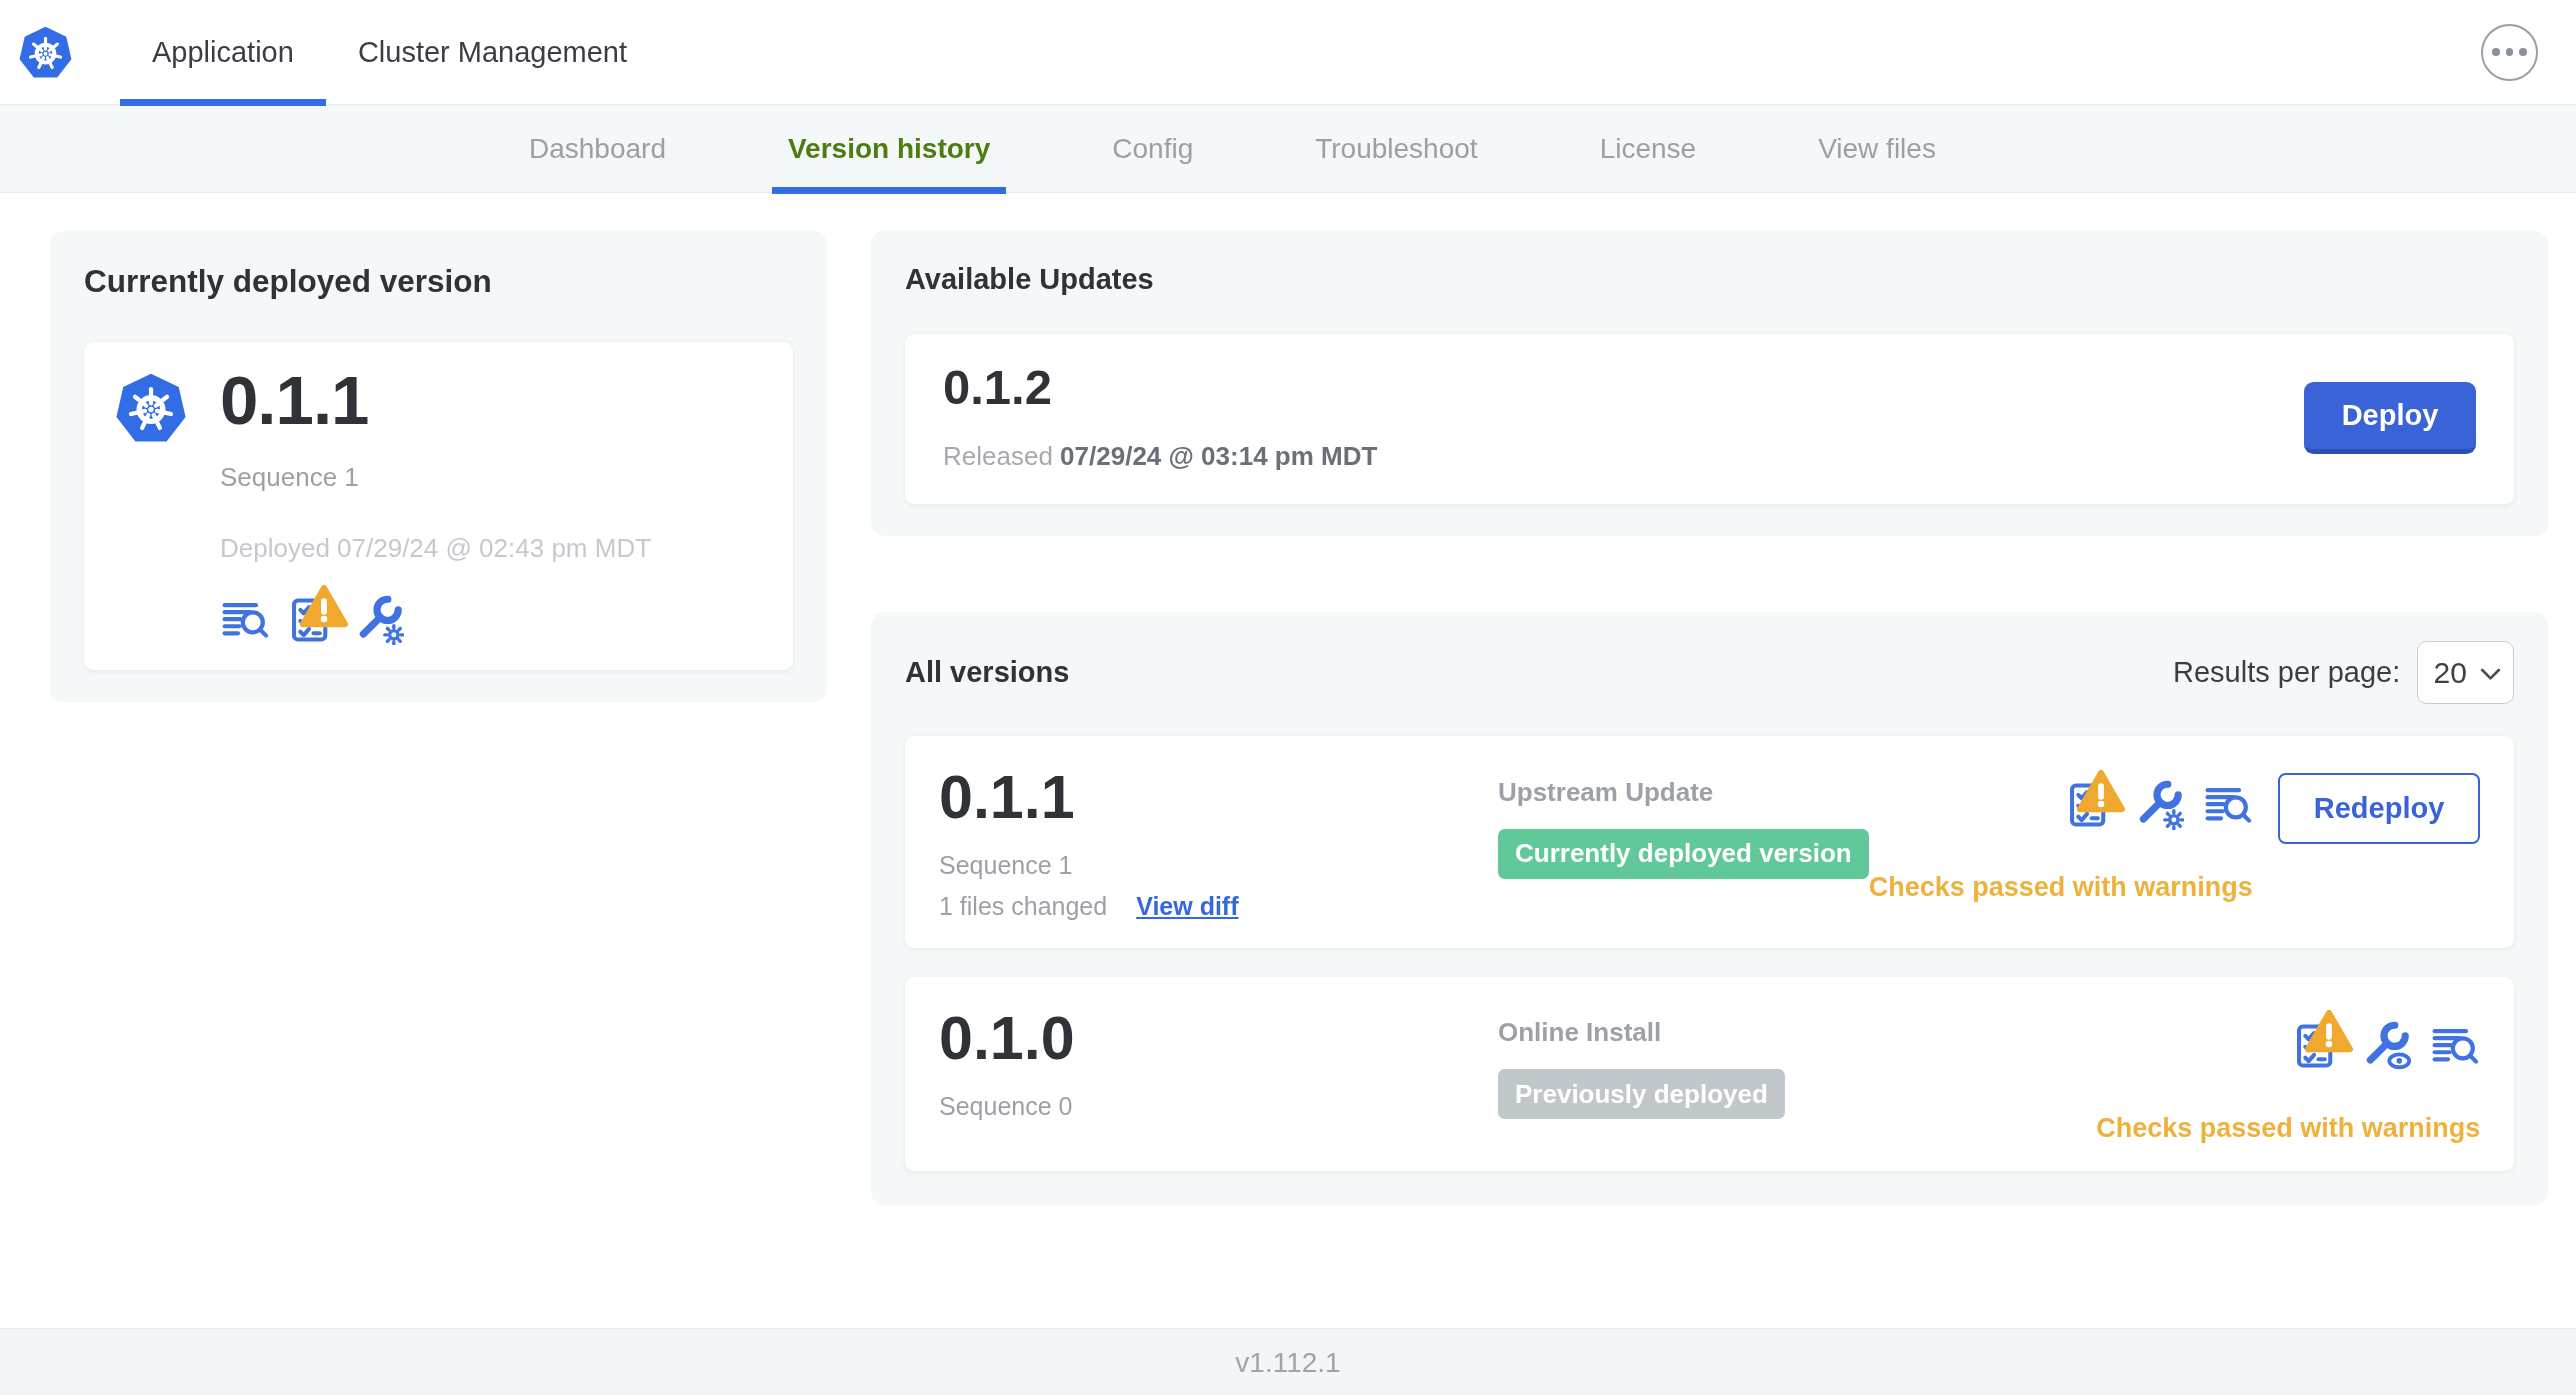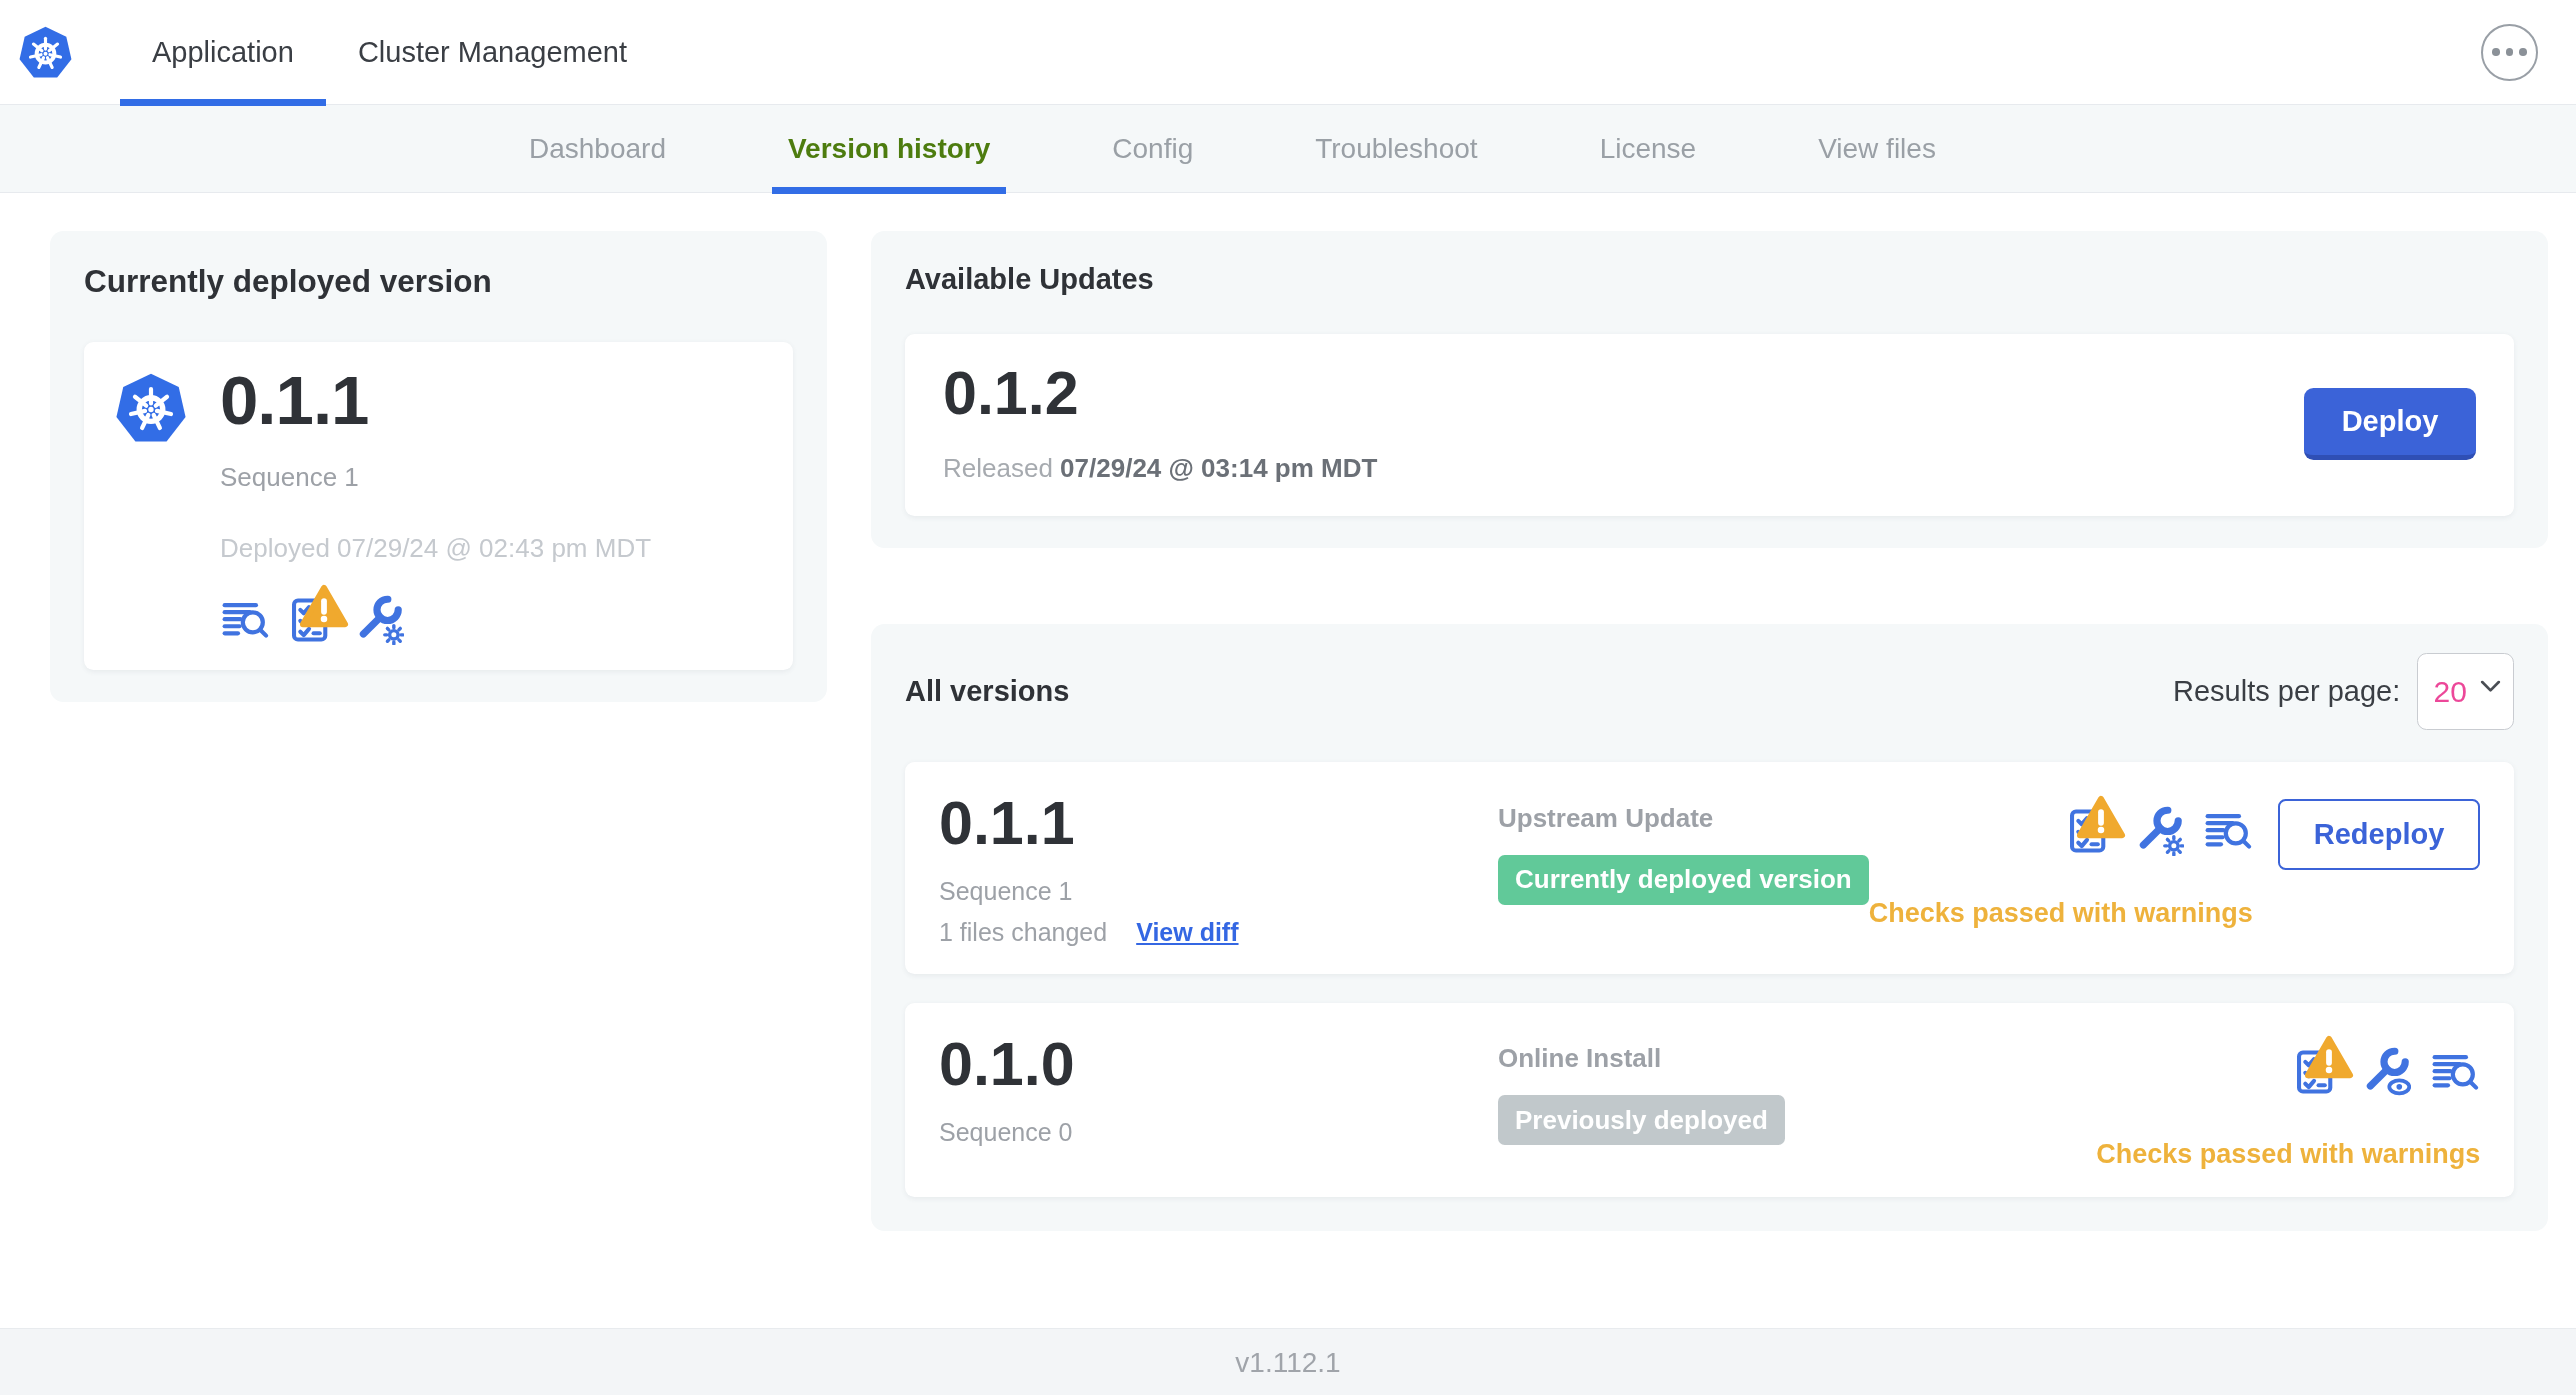--- a/index.html
+++ b/index.html
@@ -65,39 +65,39 @@
   .seq-text { font-size:26px; color:#9da1a7; margin-top:25px; }
   .deployed-ts { font-size:26px; color:#c5c9ce; margin-top:40px; }
   .icon-row { display:flex; align-items:center; gap:17px; margin-top:31px; }
   .act-icon { position:relative; width:50px; height:50px; cursor:pointer; flex:none; }
   .act-icon > svg { width:50px; height:50px; display:block; }
   .warn-tri { position:absolute; top:-13.4px; right:-11.5px; width:31px; height:28px; }
 
   
   .updates-panel h2 { font-size:29px; margin-bottom:38px; }
   .update-card { padding:29px 38px 32px; display:flex; align-items:center; justify-content:space-between; }
-  .update-version { font-size:61px; font-weight:700; line-height:1; color:#2f3237; }
+  .update-version { font-size:49px; font-weight:700; line-height:1; color:#2f3237; }
   .released-line { margin-top:29px; font-size:26px; color:#a6aaaf; }
   .released-line b { color:#6b7077; font-weight:700; }
   .btn-primary {
     font-family:inherit; font-size:29px; font-weight:700; color:#fff;
     background:#3b63d8; border:none; border-bottom:5.7px solid #2f4fb5;
     border-radius:9.5px; height:72px; padding:0 38px; cursor:pointer;
   }
 
   
   .versions-panel { margin-top:76px; padding:29px 34px 34px; }
   .panel-head { display:flex; align-items:center; justify-content:space-between; margin-bottom:32px; }
   .panel-head h2 { font-size:29px; }
   .rpp { display:flex; align-items:center; gap:17px; font-size:29px; color:#3a3e44; }
   .rpp-select-wrap { position:relative; }
   .rpp-select {
     appearance:none; -webkit-appearance:none; -moz-appearance:none;
-    width:97px; height:77px; border:1.9px solid #c9ccd1; border-radius:9.5px;
-    background:#fff; font-family:inherit; font-size:30px; color:#ec4899; padding:0 34px 0 15.3px; cursor:pointer;
+    width:97px; height:63px; border:1.9px solid #c9ccd1; border-radius:9.5px;
+    background:#fff; font-family:inherit; font-size:30px; color:#404040; padding:0 34px 0 15.3px; cursor:pointer;
   }
   .rpp-chevron { position:absolute; right:13.4px; top:27px; width:21px; height:12.4px; pointer-events:none; }
 
   .version-row { display:flex; padding:31px 34px 27px; margin-top:29px; }
   .version-row:first-of-type { margin-top:0; }
   .vr-left { width:559px; flex:none; }
   .vr-version { font-size:61px; font-weight:700; line-height:1; color:#2f3237; }
   .vr-seq { font-size:25px; color:#9da1a7; margin-top:23px; }
   .vr-files { font-size:25px; color:#9da1a7; margin-top:11.5px; display:flex; align-items:center; gap:29px; }
   .vr-files a { color:#3467e3; font-weight:700; text-decoration:underline; cursor:pointer; }

